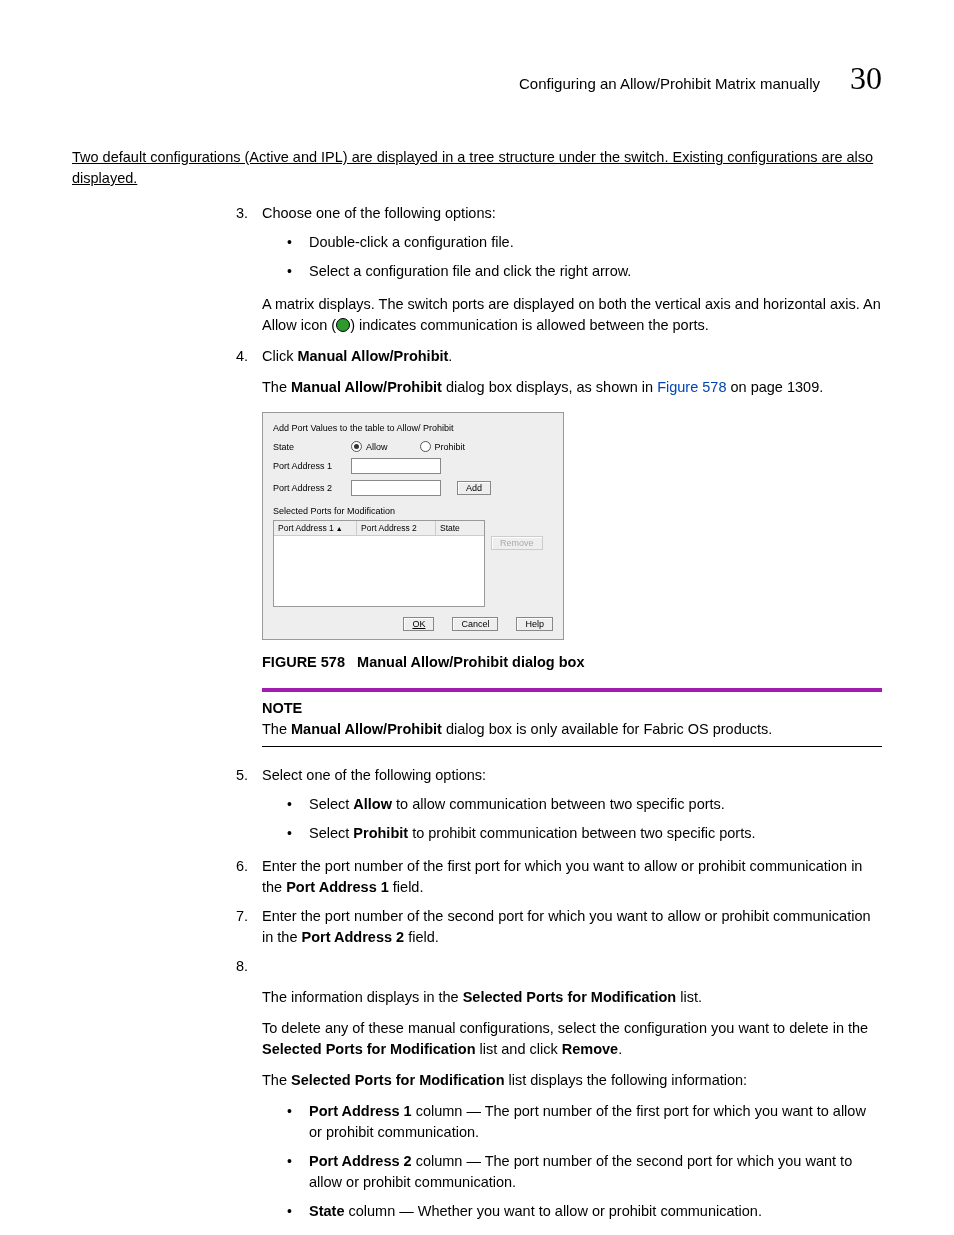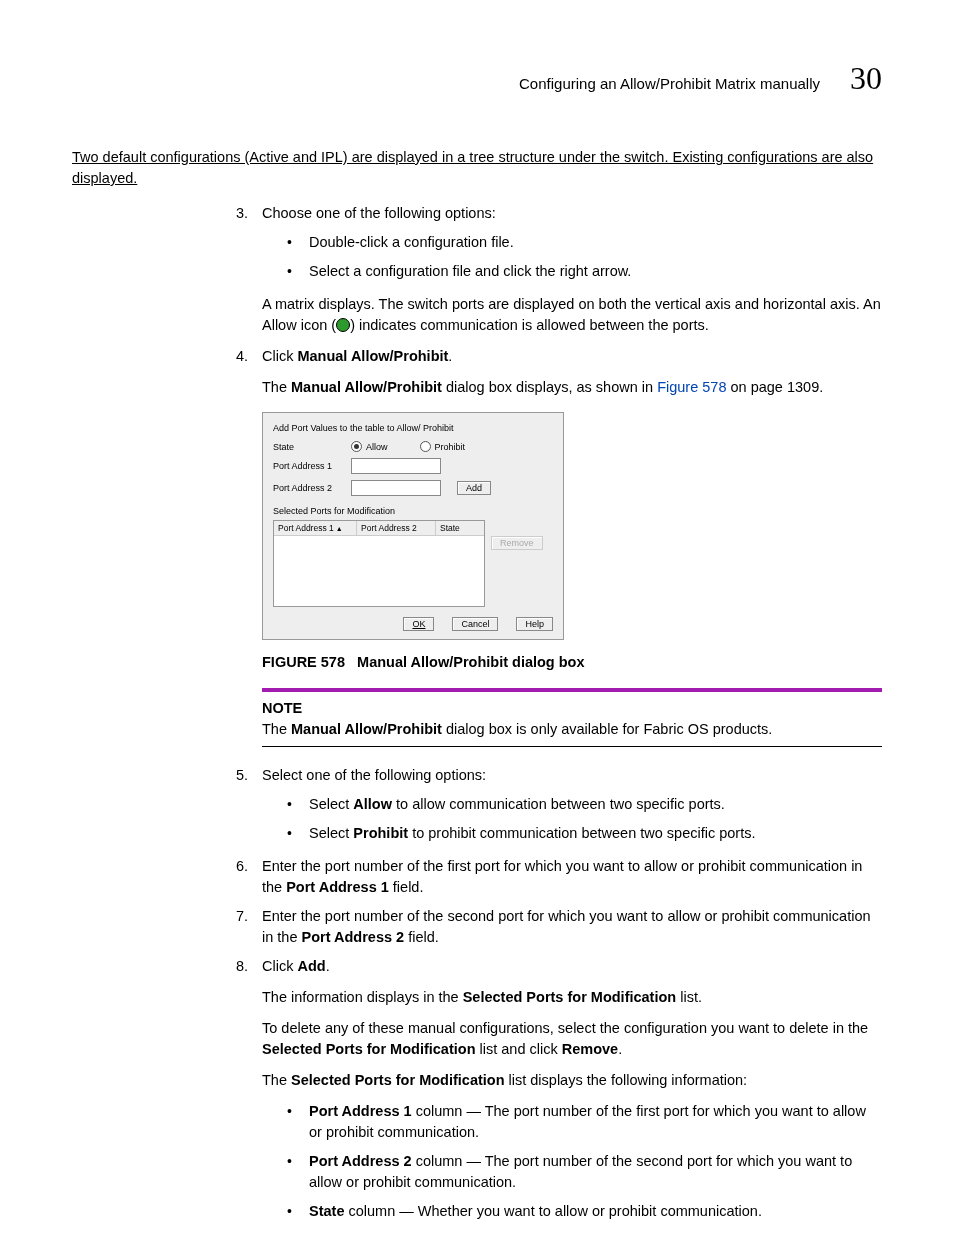--- a/index.html
+++ b/index.html
@@ -309,23 +309,20 @@
 
   <div class="step" style="margin-top:6px">
     <div class="step-num">7.</div>
     <div class="step-body">
       <span>Enter the port number of the second port for which you want to allow or prohibit communication in the </span><span class="bold">Port Address 2</span><span> field.</span>
     </div>
   </div>
 
   <div class="step" style="margin-top:6px">
     <div class="step-num">8.</div>
-    <div class="step-body">
-      <span>Click </span><span class="bold">Add</span><span>.</span>
-    </div>
   </div>
   <div class="step-continue">
     <span>The information displays in the </span><span class="bold">Selected Ports for Modification</span><span> list.</span>
   </div>
   <div class="step-continue">
     <span>To delete any of these manual configurations, select the configuration you want to delete in the </span><span class="bold">Selected Ports for Modification</span><span> list and click </span><span class="bold">Remove</span><span>.</span>
   </div>
   <div class="step-continue">
     <span>The </span><span class="bold">Selected Ports for Modification</span><span> list displays the following information:</span>
   </div>

